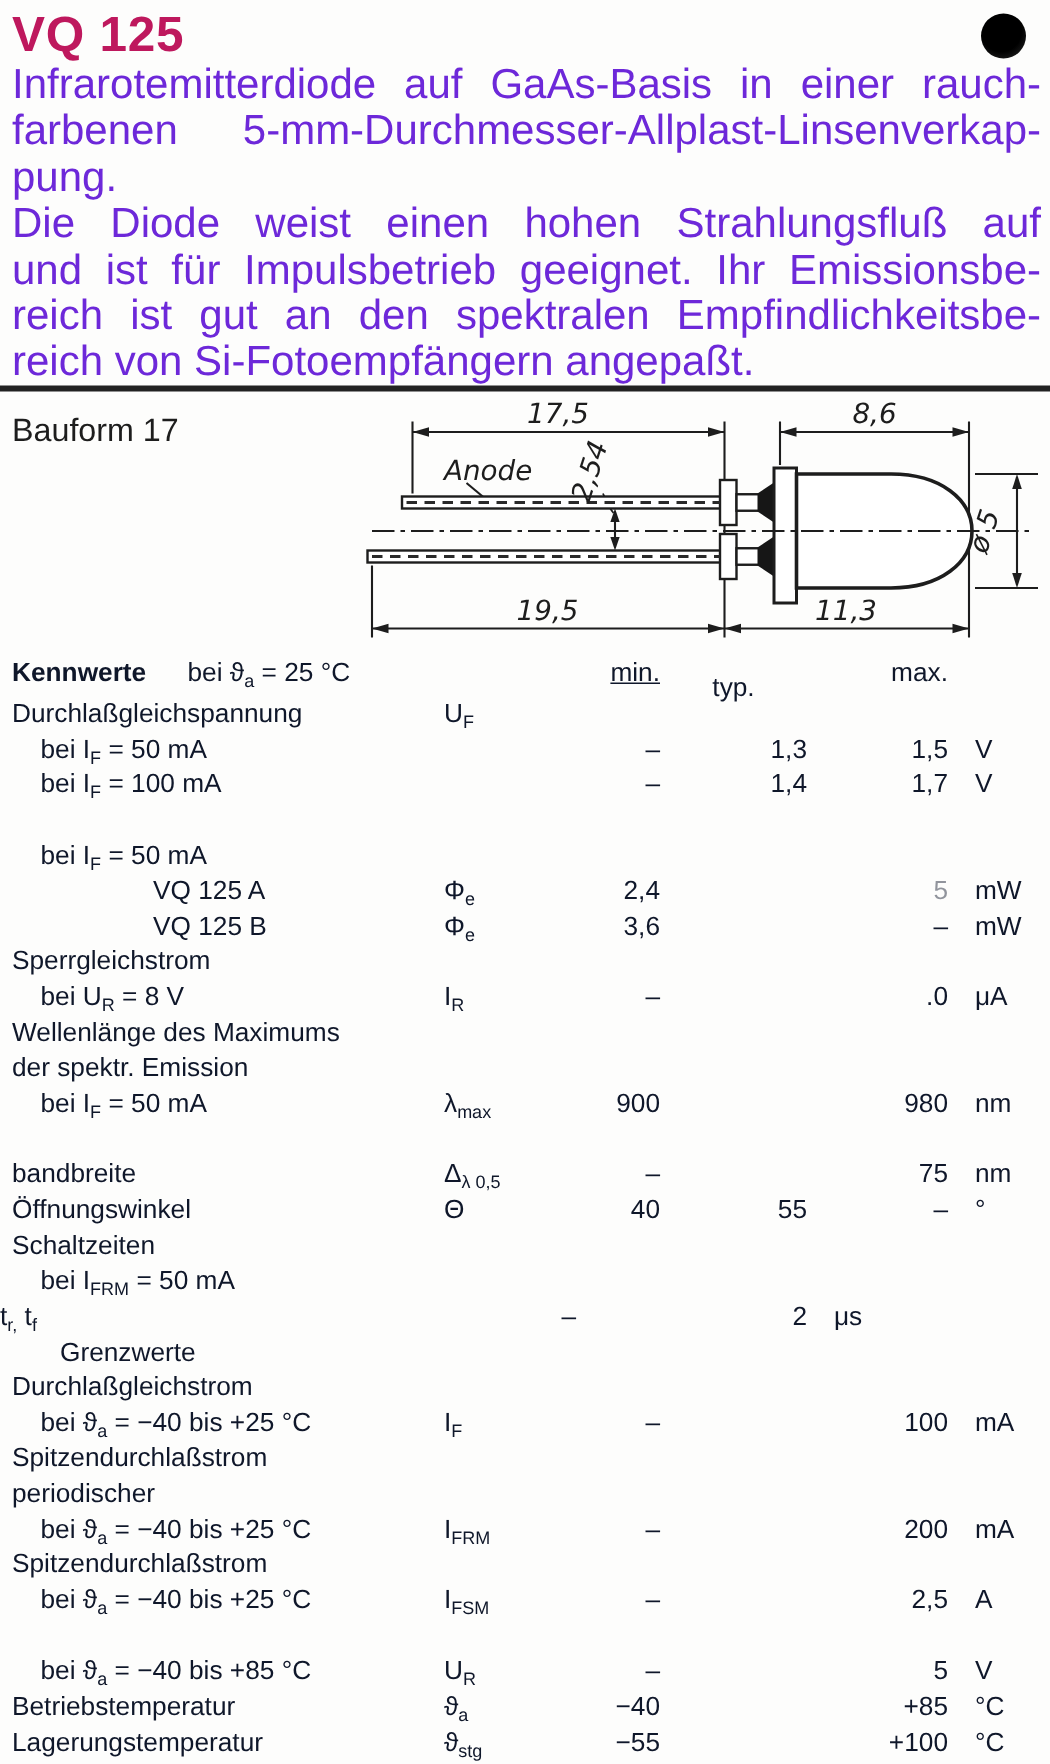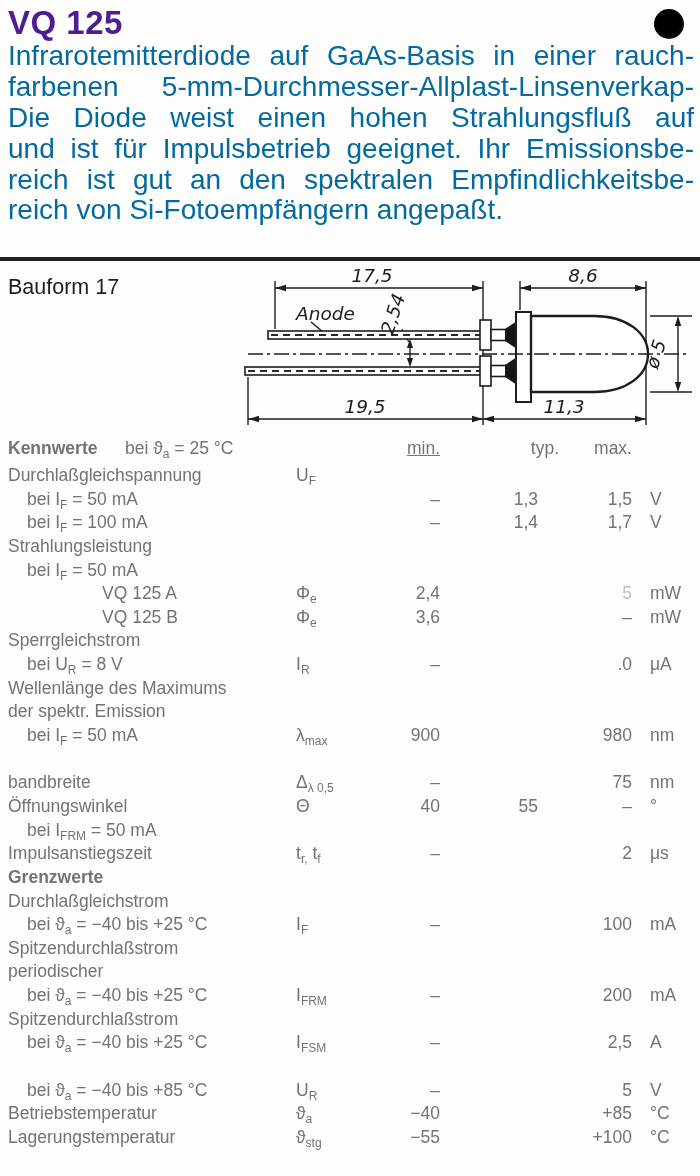--- a/index.html
+++ b/index.html
@@ -3,66 +3,67 @@
 <meta charset="utf-8">
 <style>
   html,body{margin:0;padding:0;}
   body{
     width:700px;height:1176px;position:relative;overflow:hidden;
     background:#fdfdfc;color:#1a1a1a;
     font-family:"Liberation Sans","DejaVu Sans",sans-serif;
   }
   .title{
     position:absolute;left:8px;top:4px;
-    font-size:33px;font-weight:bold;letter-spacing:0.5px;color:#4c1d95;text-align:right;
+    font-size:33px;font-weight:bold;letter-spacing:0.5px;color:#be185d;text-align:right;
   }
   .corner-dot{
     position:absolute;left:654px;top:9px;width:30px;height:30px;border-radius:50%;
     background:radial-gradient(circle at 45% 40%, #000 55%, #2e2e2e);
   }
   .desc{
     position:absolute;left:8px;top:41px;width:686px;
-    font-size:28px;line-height:30.9px;color:#0369a1;
+    font-size:28px;line-height:30.9px;color:#6d28d9;
   }
   .desc .line{height:30.9px;white-space:nowrap;}
   .desc .jl{white-space:normal;text-align:justify;text-align-last:justify;}
   .rule{position:absolute;left:0;top:257px;width:700px;height:4px;background:#222;}
   .drawing{position:absolute;left:0;top:263px;}
   .dimtext{font-style:italic;font-size:18.5px;font-family:"DejaVu Sans",sans-serif;}
   .captext{font-size:21.5px;}
 
-  .table{position:absolute;left:0;top:438px;width:700px;font-size:17.5px;color:#737373;}
+  .table{position:absolute;left:0;top:438px;width:700px;font-size:17.5px;color:#0f172a;}
   .thead{position:relative;height:26px;}
   .thead .ktitle{position:absolute;left:8px;top:0;font-weight:bold;}
   .thead .cond{position:absolute;left:125px;top:0;}
   .thead .colmin{position:absolute;left:384px;width:56px;text-align:right;text-decoration:underline;}
-  .thead .coltyp{position:absolute;left:461px;width:98px;text-align:right;}
+  .thead .coltyp{position:absolute;left:440px;width:98px;text-align:center;margin-top:10px;}
   .thead .colmax{position:absolute;left:538px;width:94px;text-align:right;}
   .trow{
     display:grid;grid-template-columns:296px 88px 56px 98px 94px 68px;
     height:23.65px;line-height:23.65px;white-space:nowrap;
   }
   .trow .label{padding-left:8px;}
   .trow.ind1 .label{padding-left:27px;}
   .trow.ind2 .label{padding-left:102px;}
-  .trow.bold{font-weight:bold;}
+  .trow.bold{font-weight:normal;padding-left:32px;}
   .trow .min,.trow .typ,.trow .max{text-align:right;}
   .trow .unit{padding-left:18px;}
   .sub{font-size:12px;position:relative;top:4px;}
   .fadecell{opacity:0.45;}
 </style>
 </head>
 <body>
 
 <div class="title">VQ 125</div>
 <div class="corner-dot"></div>
 
 <div class="desc">
   <div class="line jl">Infrarotemitterdiode auf GaAs-Basis in einer rauch-</div>
   <div class="line jl">farbenen 5-mm-Durchmesser-Allplast-Linsenverkap-</div>
+  <div class="line">pung.</div>
   <div class="line jl">Die Diode weist einen hohen Strahlungsfluß auf</div>
   <div class="line jl">und ist für Impulsbetrieb geeignet. Ihr Emissionsbe-</div>
   <div class="line jl">reich ist gut an den spektralen Empfindlichkeitsbe-</div>
   <div class="line">reich von Si-Fotoempfängern angepaßt.</div>
 </div>
 
 <div class="rule"></div>
 
 <svg class="drawing" width="700" height="172" viewBox="0 0 700 172">
 
@@ -157,21 +158,20 @@
   </div>
       <div class="trow ind1">
     <div class="label"><span>bei I</span><span class="sub">F</span><span> = 100 mA</span></div>
     <div class="symc"><span></span><span class="sub"></span><span></span><span class="sub"></span></div>
     <div class="min">–</div>
     <div class="typ">1,4</div>
     <div class="max">1,7</div>
     <div class="unit">V</div>
   </div>
       <div class="trow ind0">
-    <div class="label"><span>Strahlungsleistung</span><span class="sub"></span><span></span></div>
     <div class="symc"><span></span><span class="sub"></span><span></span><span class="sub"></span></div>
     <div class="min"></div>
     <div class="typ"></div>
     <div class="max"></div>
     <div class="unit"></div>
   </div>
       <div class="trow ind1">
     <div class="label"><span>bei I</span><span class="sub">F</span><span> = 50 mA</span></div>
     <div class="symc"><span></span><span class="sub"></span><span></span><span class="sub"></span></div>
     <div class="min"></div>
@@ -251,30 +251,37 @@
     <div class="unit">nm</div>
   </div>
       <div class="trow ind0">
     <div class="label"><span>Öffnungswinkel</span><span class="sub"></span><span></span></div>
     <div class="symc"><span>Θ</span><span class="sub"></span><span></span><span class="sub"></span></div>
     <div class="min">40</div>
     <div class="typ">55</div>
     <div class="max">–</div>
     <div class="unit">°</div>
   </div>
+      <div class="trow ind0">
+    <div class="label"><span>Schaltzeiten</span><span class="sub"></span><span></span></div>
+    <div class="symc"><span></span><span class="sub"></span><span></span><span class="sub"></span></div>
+    <div class="min"></div>
+    <div class="typ"></div>
+    <div class="max"></div>
+    <div class="unit"></div>
+  </div>
       <div class="trow ind1">
     <div class="label"><span>bei I</span><span class="sub">FRM</span><span> = 50 mA</span></div>
     <div class="symc"><span></span><span class="sub"></span><span></span><span class="sub"></span></div>
     <div class="min"></div>
     <div class="typ"></div>
     <div class="max"></div>
     <div class="unit"></div>
   </div>
       <div class="trow ind0">
-    <div class="label"><span>Impulsanstiegszeit</span><span class="sub"></span><span></span></div>
     <div class="symc"><span>t</span><span class="sub">r,</span><span> t</span><span class="sub">f</span></div>
     <div class="min">–</div>
     <div class="typ"></div>
     <div class="max">2</div>
     <div class="unit">μs</div>
   </div>
       <div class="trow ind0 bold">
     <div class="label"><span>Grenzwerte</span><span class="sub"></span><span></span></div>
     <div class="symc"><span></span><span class="sub"></span><span></span><span class="sub"></span></div>
     <div class="min"></div>

